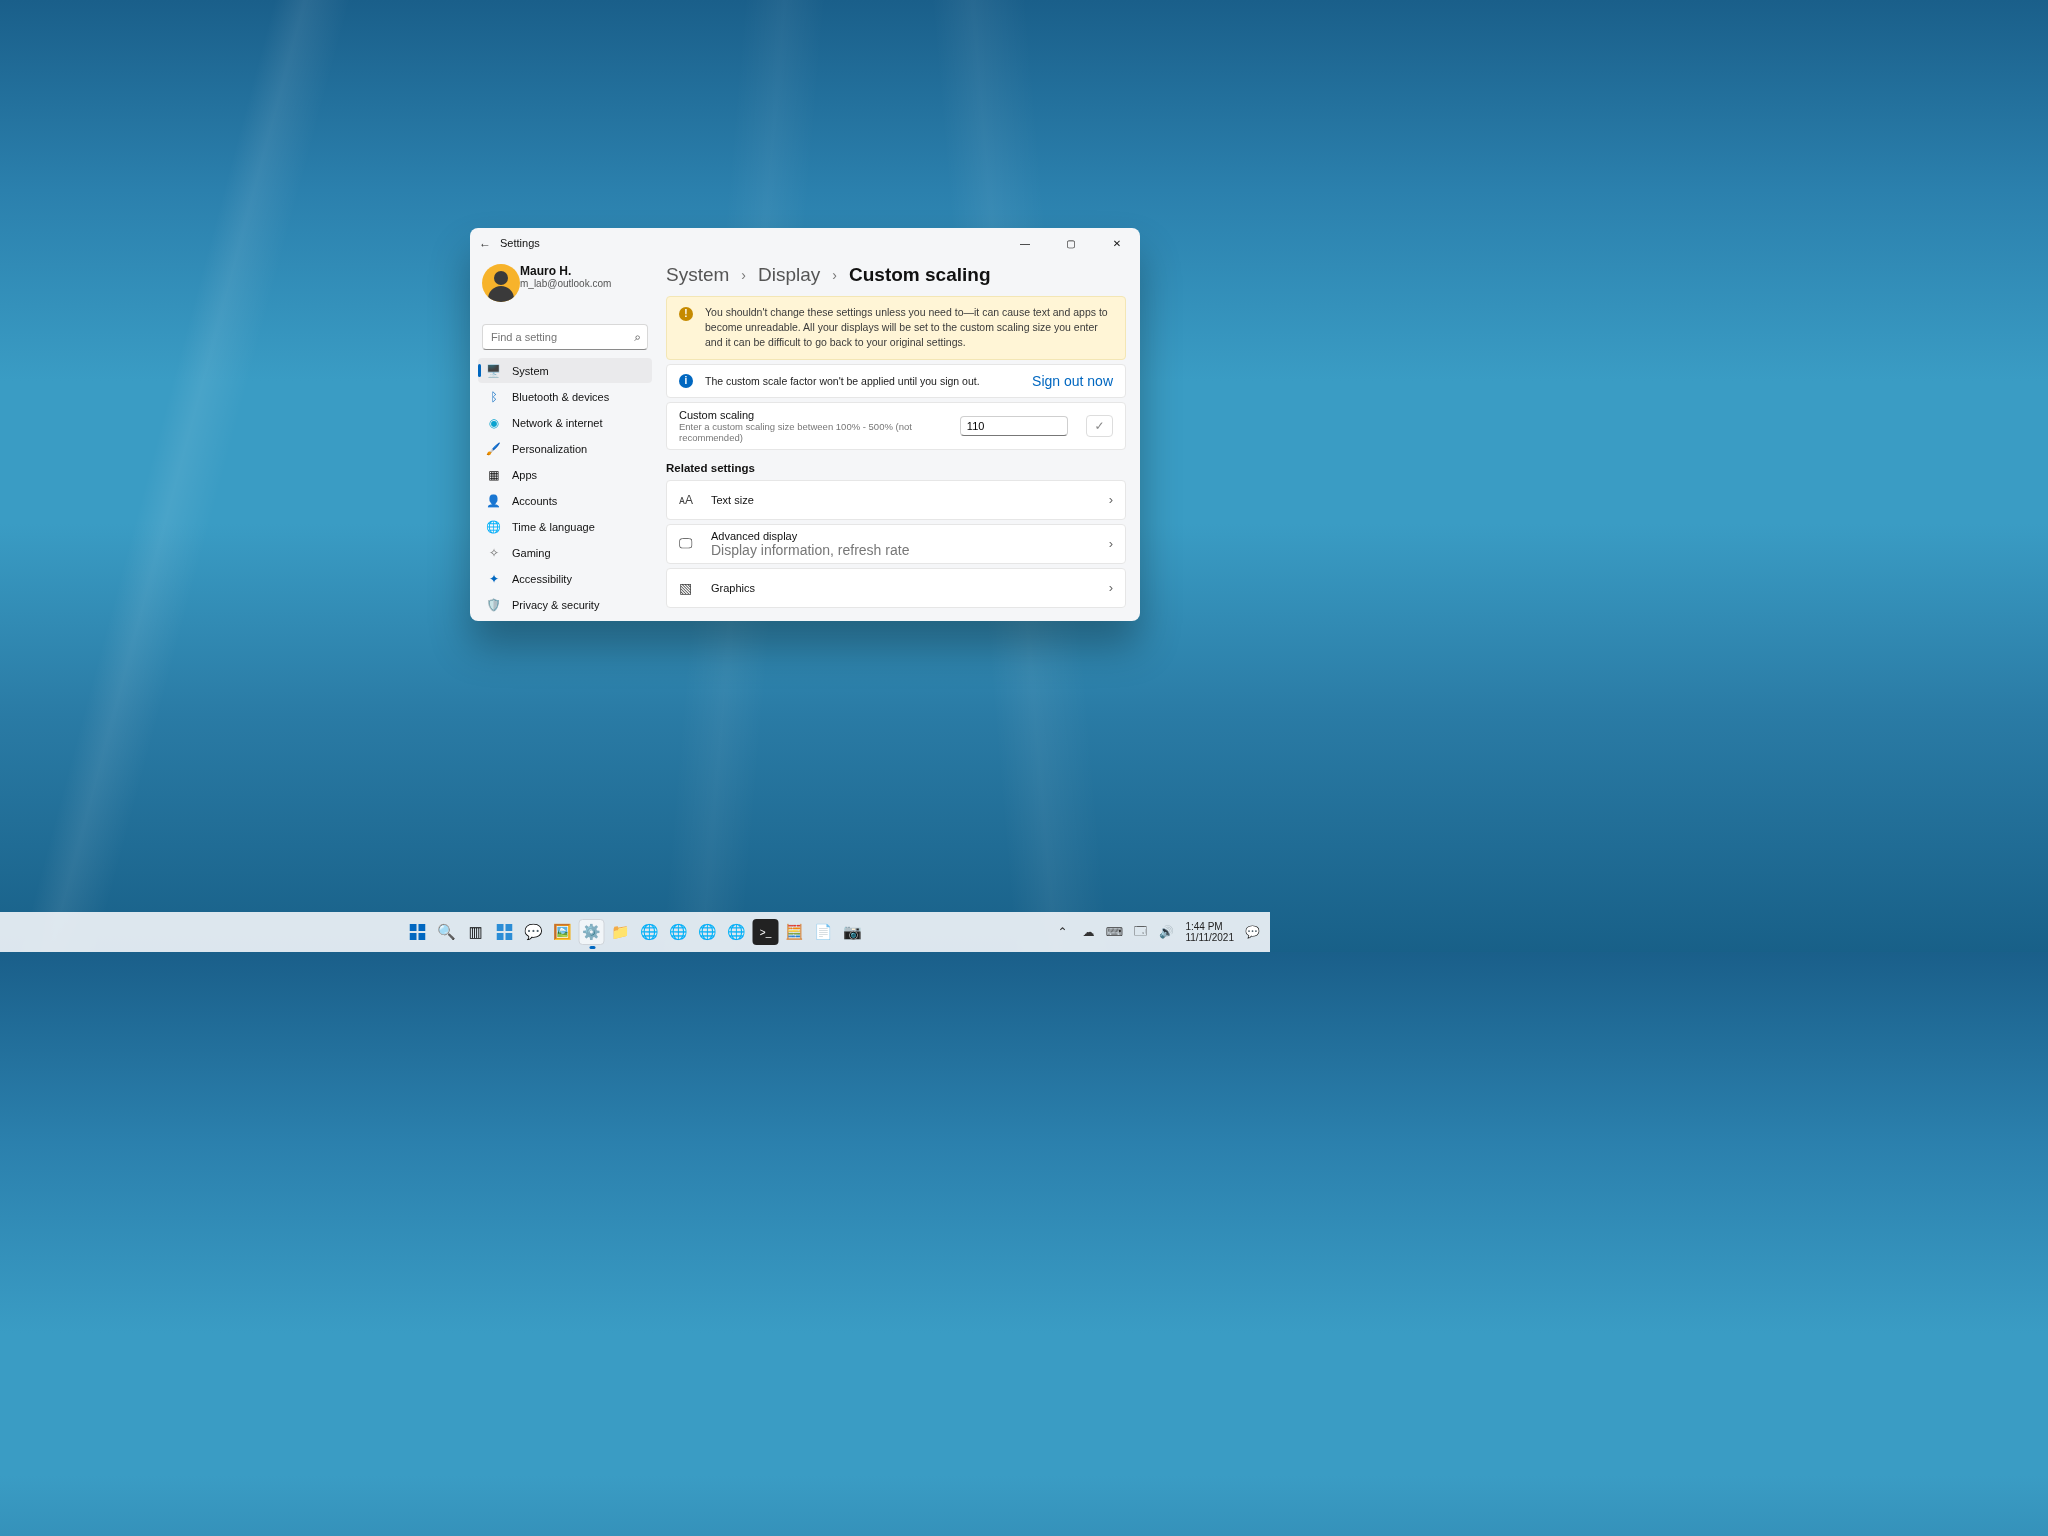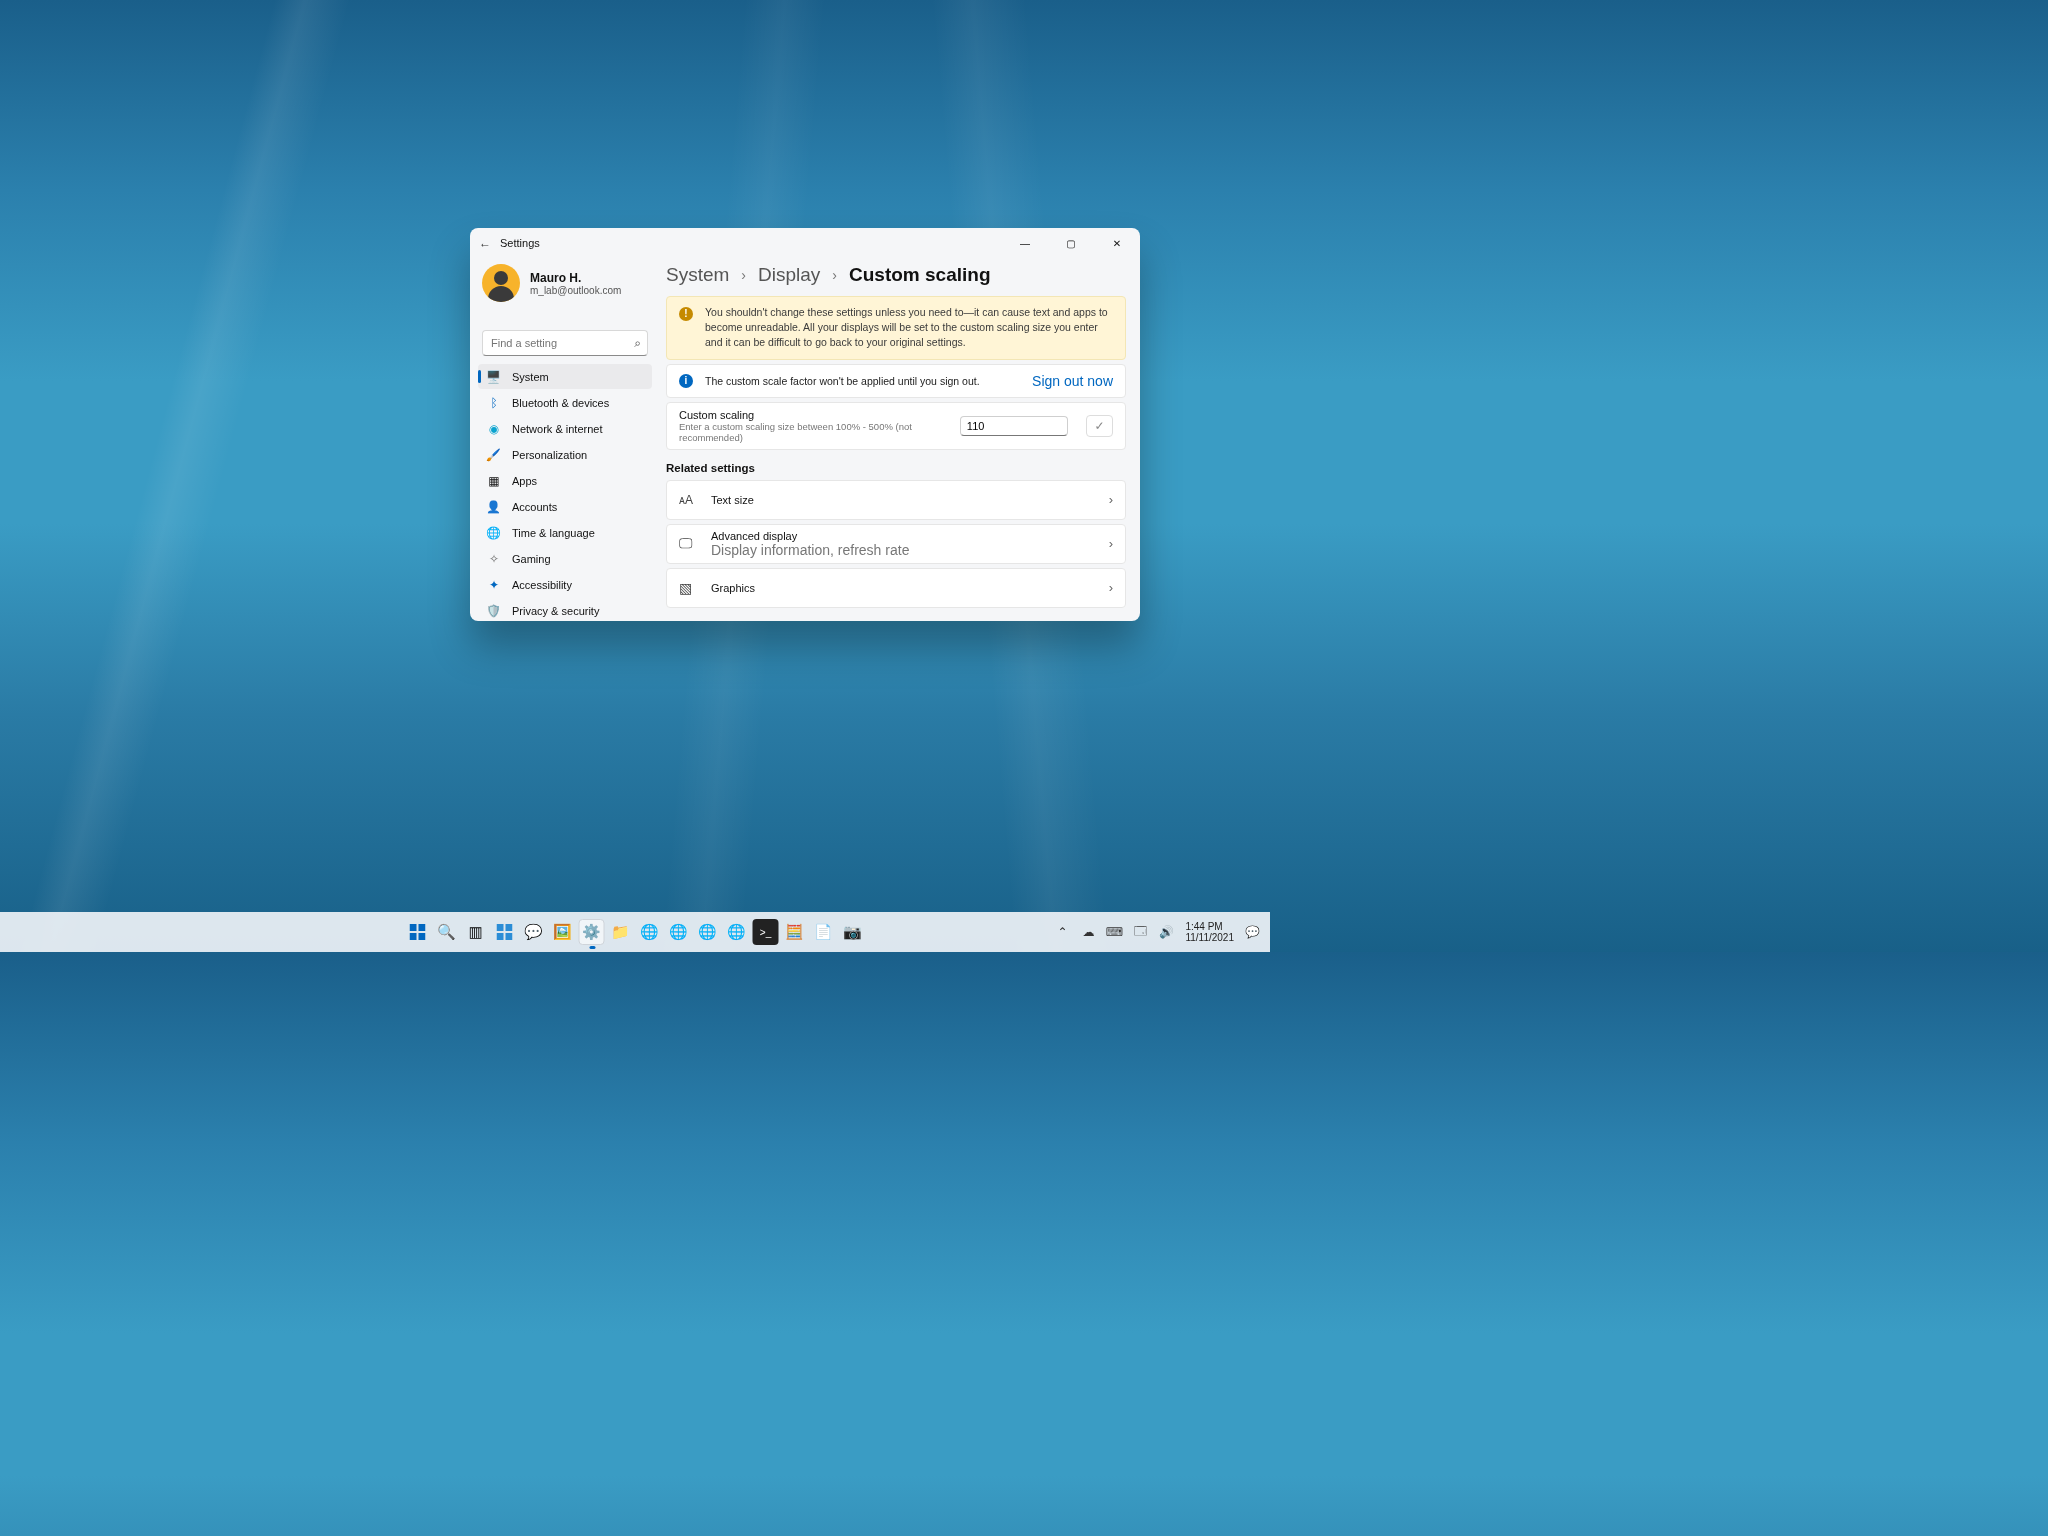--- a/index.html
+++ b/index.html
@@ -31,28 +31,28 @@
 #titlebar {
   height: 30px;
   display: flex; align-items: center;
 }
 #back { width: 30px; text-align: center; font-size: 12px; color: #333; cursor: pointer; }
 #title { font-size: 11px; color: #111; }
 #ctl { margin-left: auto; display: flex; }
 #ctl div { width: 46px; height: 30px; display: flex; align-items: center; justify-content: center; font-size: 10px; color: #111; }
 #body { flex: 1; display: flex; }
 #sidebar { width: 188px; display: flex; flex-direction: column; padding: 0 2px 0 8px; }
-#profile { display: flex; align-items: center; gap: 10px; padding: 6px 4px 10px; }
+#profile { display: flex; align-items: flex-start; padding: 6px 4px 10px; }
 #avatar { width: 38px; height: 38px; border-radius: 50%; background: #f7b32b; position: relative; overflow:hidden; }
 #avatar::before{content:"";position:absolute;left:12px;top:7px;width:14px;height:14px;border-radius:50%;background:#3a3a3a;}
 #avatar::after{content:"";position:absolute;left:6px;top:22px;width:26px;height:20px;border-radius:13px 13px 0 0;background:#3a3a3a;}
 #uname { font-size: 12px; font-weight: 600; color:#111; }
 #uemail { font-size: 10px; color: #555; }
 #search {
-  margin: 18px 8px 6px 4px;
+  margin: 12px 8px 6px 4px;
   position: relative;
 }
 #search input {
   width: 100%; height: 26px;
   background: #fff; border: 1px solid #d8d8d8; border-bottom-color:#8a8a8a;
   border-radius: 4px; padding: 0 24px 0 8px; font-size: 11px;
 }
 #search .ic { position: absolute; right: 7px; top: 6px; font-size: 12px; color:#555; }
 #nav { display: flex; flex-direction: column; gap: 1px; margin: 2px 4px 0 0; }
 .nav-item {

